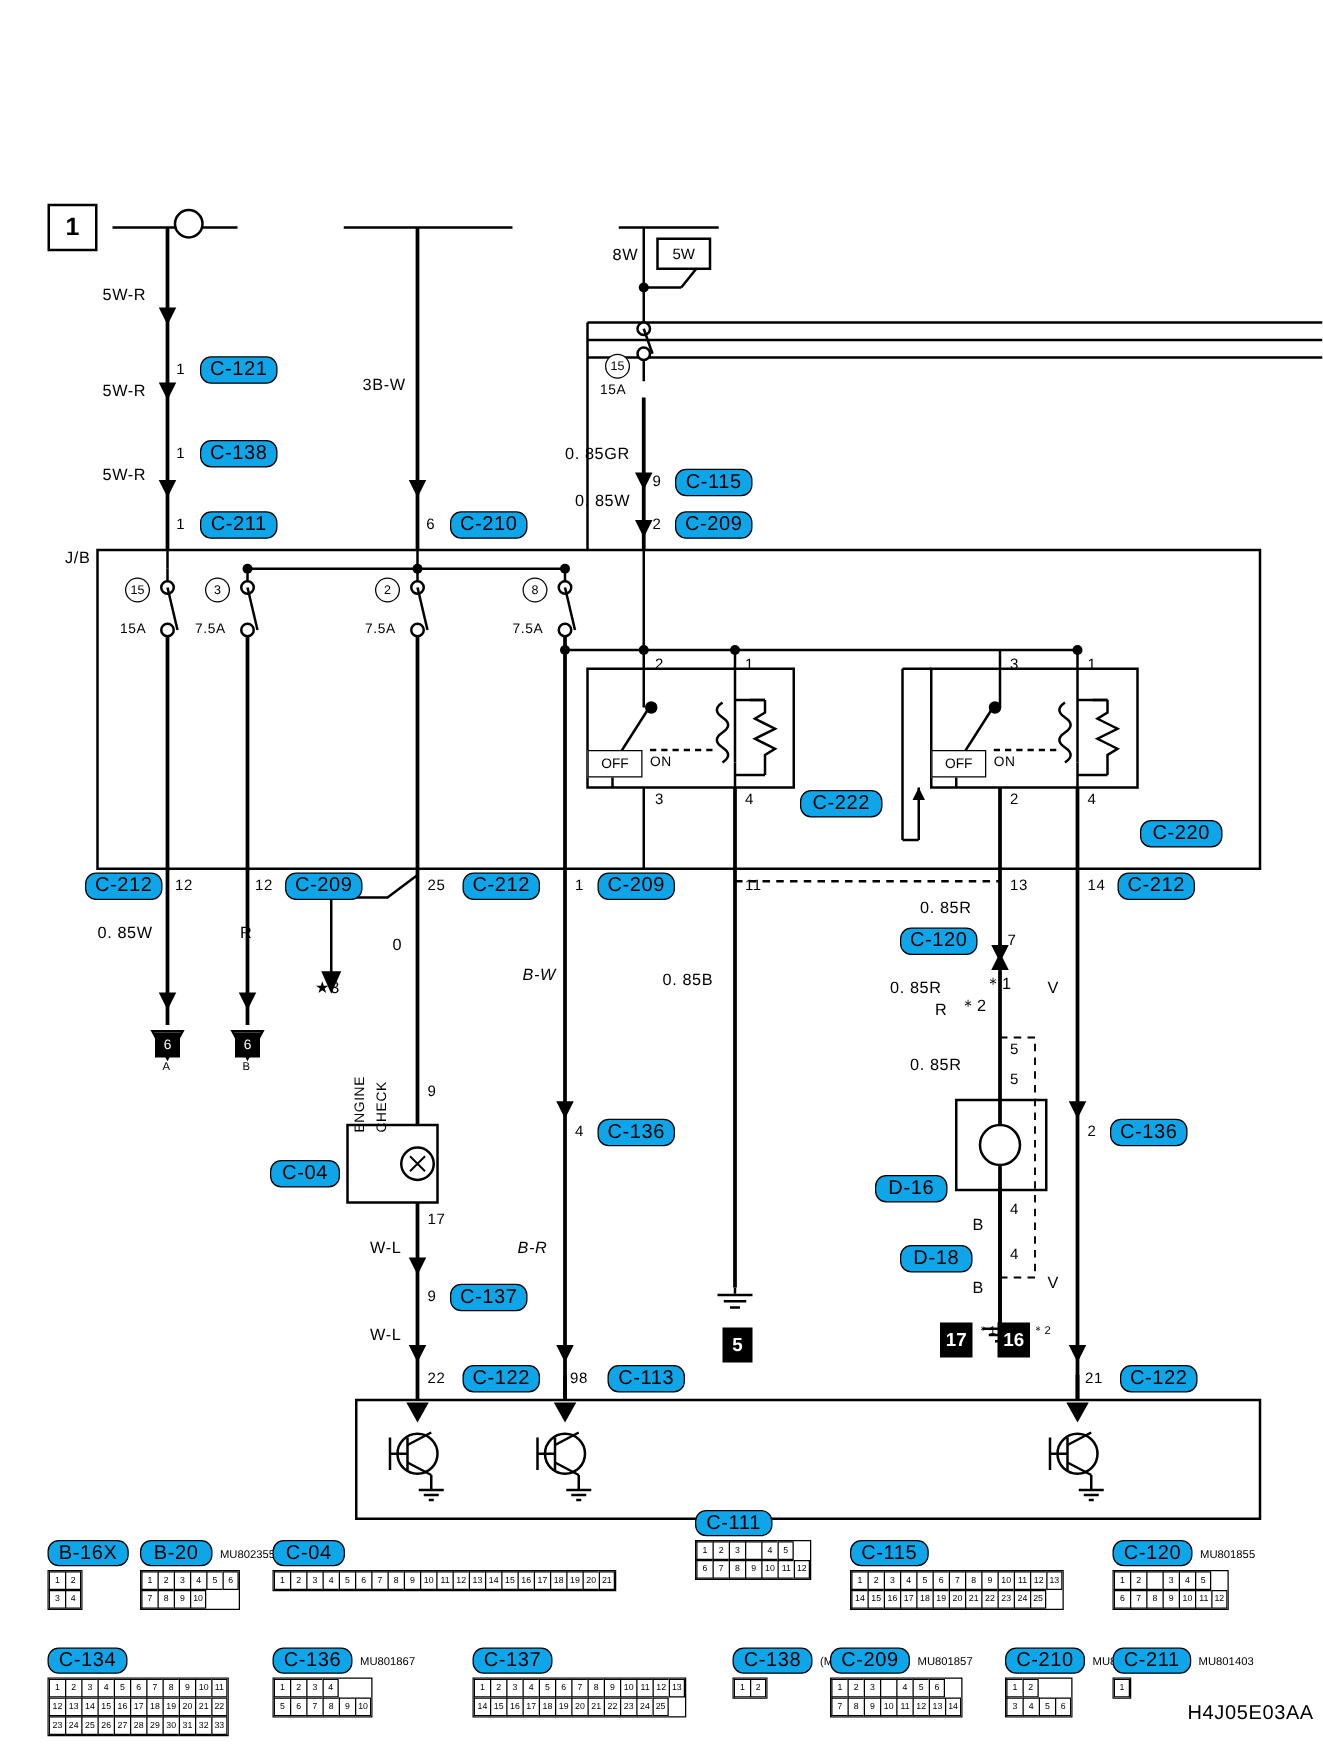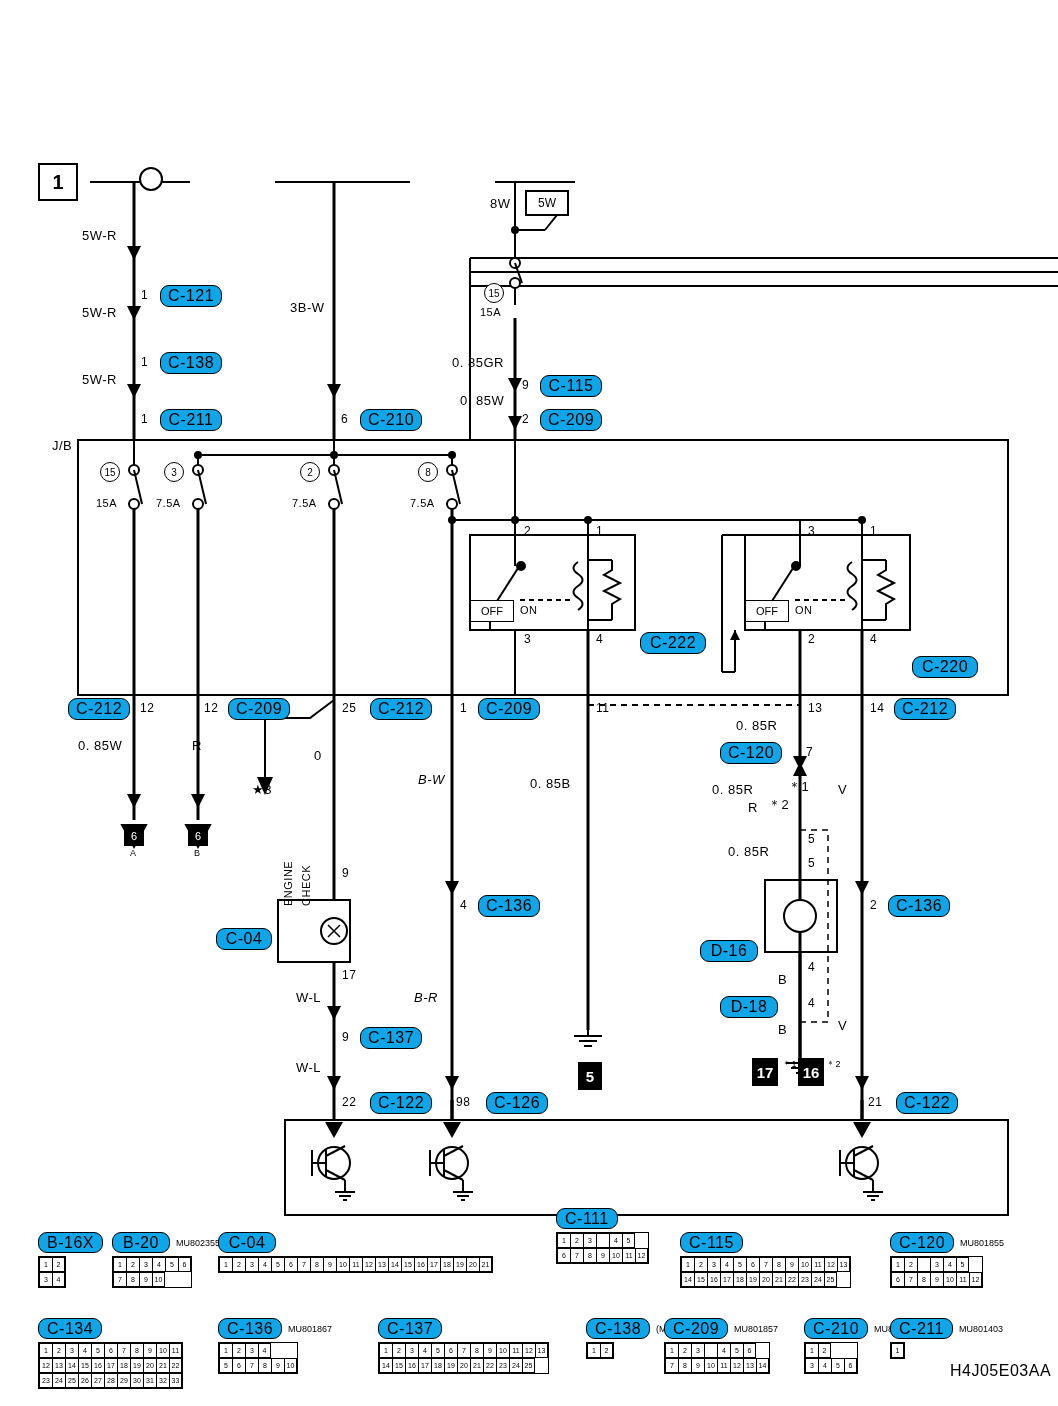--- a/index.html
+++ b/index.html
@@ -368,21 +368,21 @@
 <div class="lbl abs num" style="left:342px;top:1030px;">9</div>
 <div class="rbox" style="left:360px;top:1027px;width:62px;height:22px;">C-137</div>
 <div class="lbl abs" style="left:296px;top:1060px;">W-L</div>
 <div class="lbl abs num" style="left:342px;top:1095px;">22</div>
 <div class="rbox" style="left:370px;top:1092px;width:62px;height:22px;">C-122</div>
 
 <div class="lbl abs num" style="left:460px;top:898px;">4</div>
 <div class="rbox" style="left:478px;top:895px;width:62px;height:22px;">C-136</div>
 <div class="lbl abs" style="left:414px;top:990px;font-style:italic;">B-R</div>
 <div class="lbl abs num" style="left:456px;top:1095px;">98</div>
-<div class="rbox" style="left:486px;top:1092px;width:62px;height:22px;">C-126</div>
+<div class="rbox" style="left:486px;top:1092px;width:62px;height:22px;">C-113</div>
 
 <div class="solidbox" style="left:578px;top:1062px;width:24px;height:28px;">5</div>
 
 <div class="lbl abs num" style="left:808px;top:832px;">5</div>
 <div class="lbl abs num" style="left:808px;top:856px;">5</div>
 <div class="rbox" style="left:700px;top:940px;width:58px;height:22px;">D-16</div>
 <div class="lbl abs num" style="left:808px;top:960px;">4</div>
 <div class="lbl abs" style="left:778px;top:972px;">B</div>
 <div class="rbox" style="left:720px;top:996px;width:58px;height:22px;">D-18</div>
 <div class="lbl abs num" style="left:808px;top:996px;">4</div>

